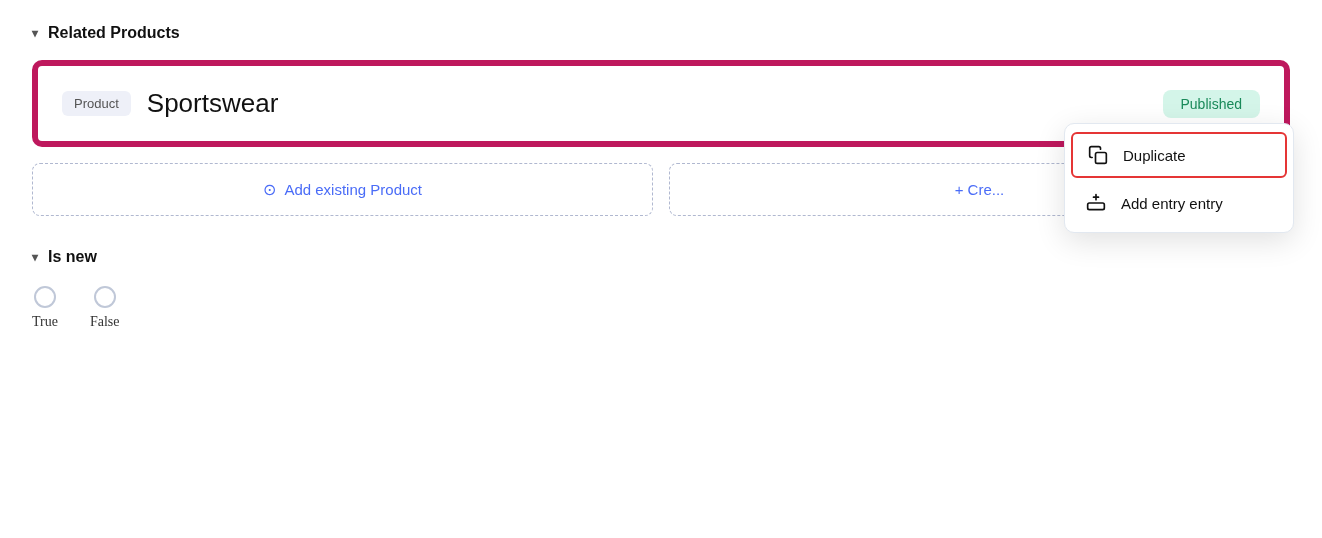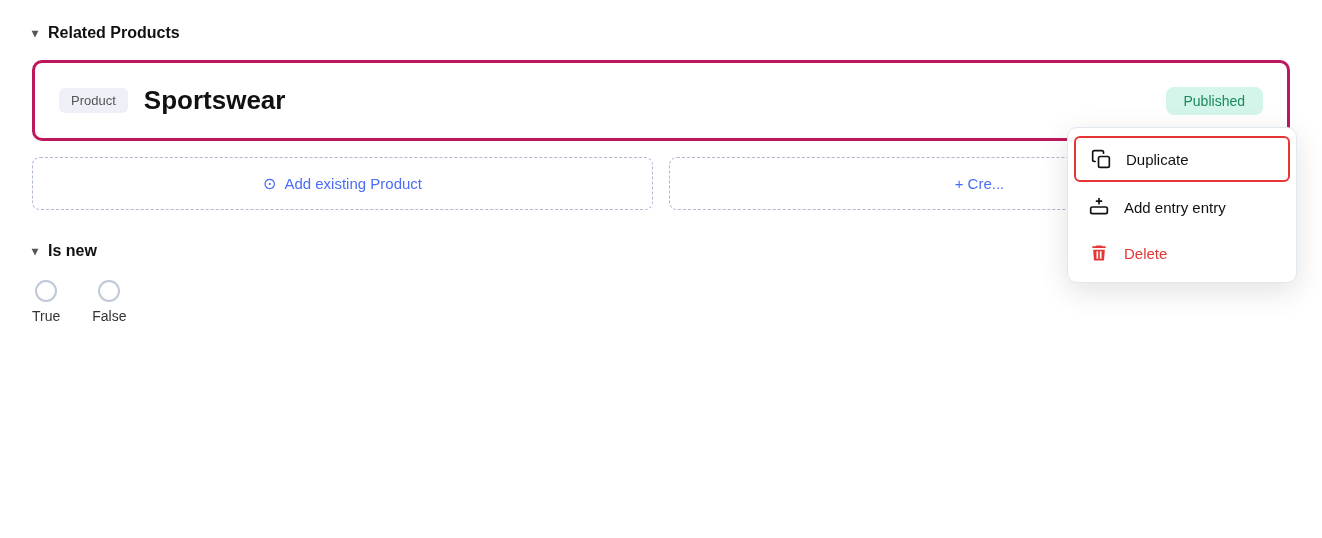--- a/index.html
+++ b/index.html
@@ -20,21 +20,21 @@
       font-size: 16px;
       color: #111;
     }
 
     .chevron-icon {
       font-size: 12px;
       color: #555;
     }
 
     .product-card {
-      border: 3px solid #be185d;
+      border: 6px solid #be185d;
       border-radius: 10px;
       padding: 22px 24px;
       display: flex;
       align-items: center;
       justify-content: space-between;
       margin-bottom: 16px;
       background: #fff;
       position: relative;
     }
 
@@ -48,21 +48,21 @@
       background: #eef0f8;
       color: #555;
       font-size: 13px;
       font-weight: 500;
       padding: 5px 12px;
       border-radius: 6px;
     }
 
     .product-name {
       font-size: 26px;
-      font-weight: 700;
+      font-weight: 400;
       color: #111;
     }
 
     .published-badge {
       background: #d4f5e9;
       color: #1a8a5a;
       font-size: 14px;
       font-weight: 500;
       padding: 6px 18px;
       border-radius: 8px;
@@ -122,27 +122,28 @@
       width: 22px;
       height: 22px;
       border-radius: 50%;
       border: 2px solid #c0c8d8;
       background: #fff;
     }
 
     .radio-label {
       font-size: 14px;
       color: #333;
+      font-family: Liberation Serif, serif;
     }
 
     
     .dropdown-menu {
       position: absolute;
       right: -10px;
-      top: 64px;
+      top: 57px;
       background: #fff;
       border: 1px solid #e2e8f0;
       border-radius: 10px;
       box-shadow: 0 8px 30px rgba(0,0,0,0.12);
       min-width: 230px;
       z-index: 100;
       padding: 6px 0;
     }
 
     .menu-item {
@@ -213,28 +214,20 @@
         <svg viewBox="0 0 24 24" fill="none" stroke="currentColor" stroke-width="2" stroke-linecap="round" stroke-linejoin="round">
           <rect x="2" y="12" width="20" height="8" rx="2"></rect>
           <line x1="12" y1="8" x2="12" y2="2"></line>
           <line x1="9" y1="5" x2="15" y2="5"></line>
         </svg>
       </span>
       <span>Add entry entry</span>
     </div>
 
 
-    <div class="menu-item delete-item">
-      <span class="menu-icon">
-        <svg viewBox="0 0 24 24" fill="currentColor">
-          <path d="M9 3h6l1 1h4v2H4V4h4L9 3zm-4 5h14l-1 13H6L5 8zm4 2v9h2v-9H9zm4 0v9h2v-9h-2z"></path>
-        </svg>
-      </span>
-      <span>Delete</span>
-    </div>
   </div>
 </div>
 
 <div class="add-row">
   <button class="add-btn">
     <span class="link-icon">⊙</span>
     <span>Add existing Product</span>
   </button>
   <button class="add-btn">
     <span>+ Cre...</span>

